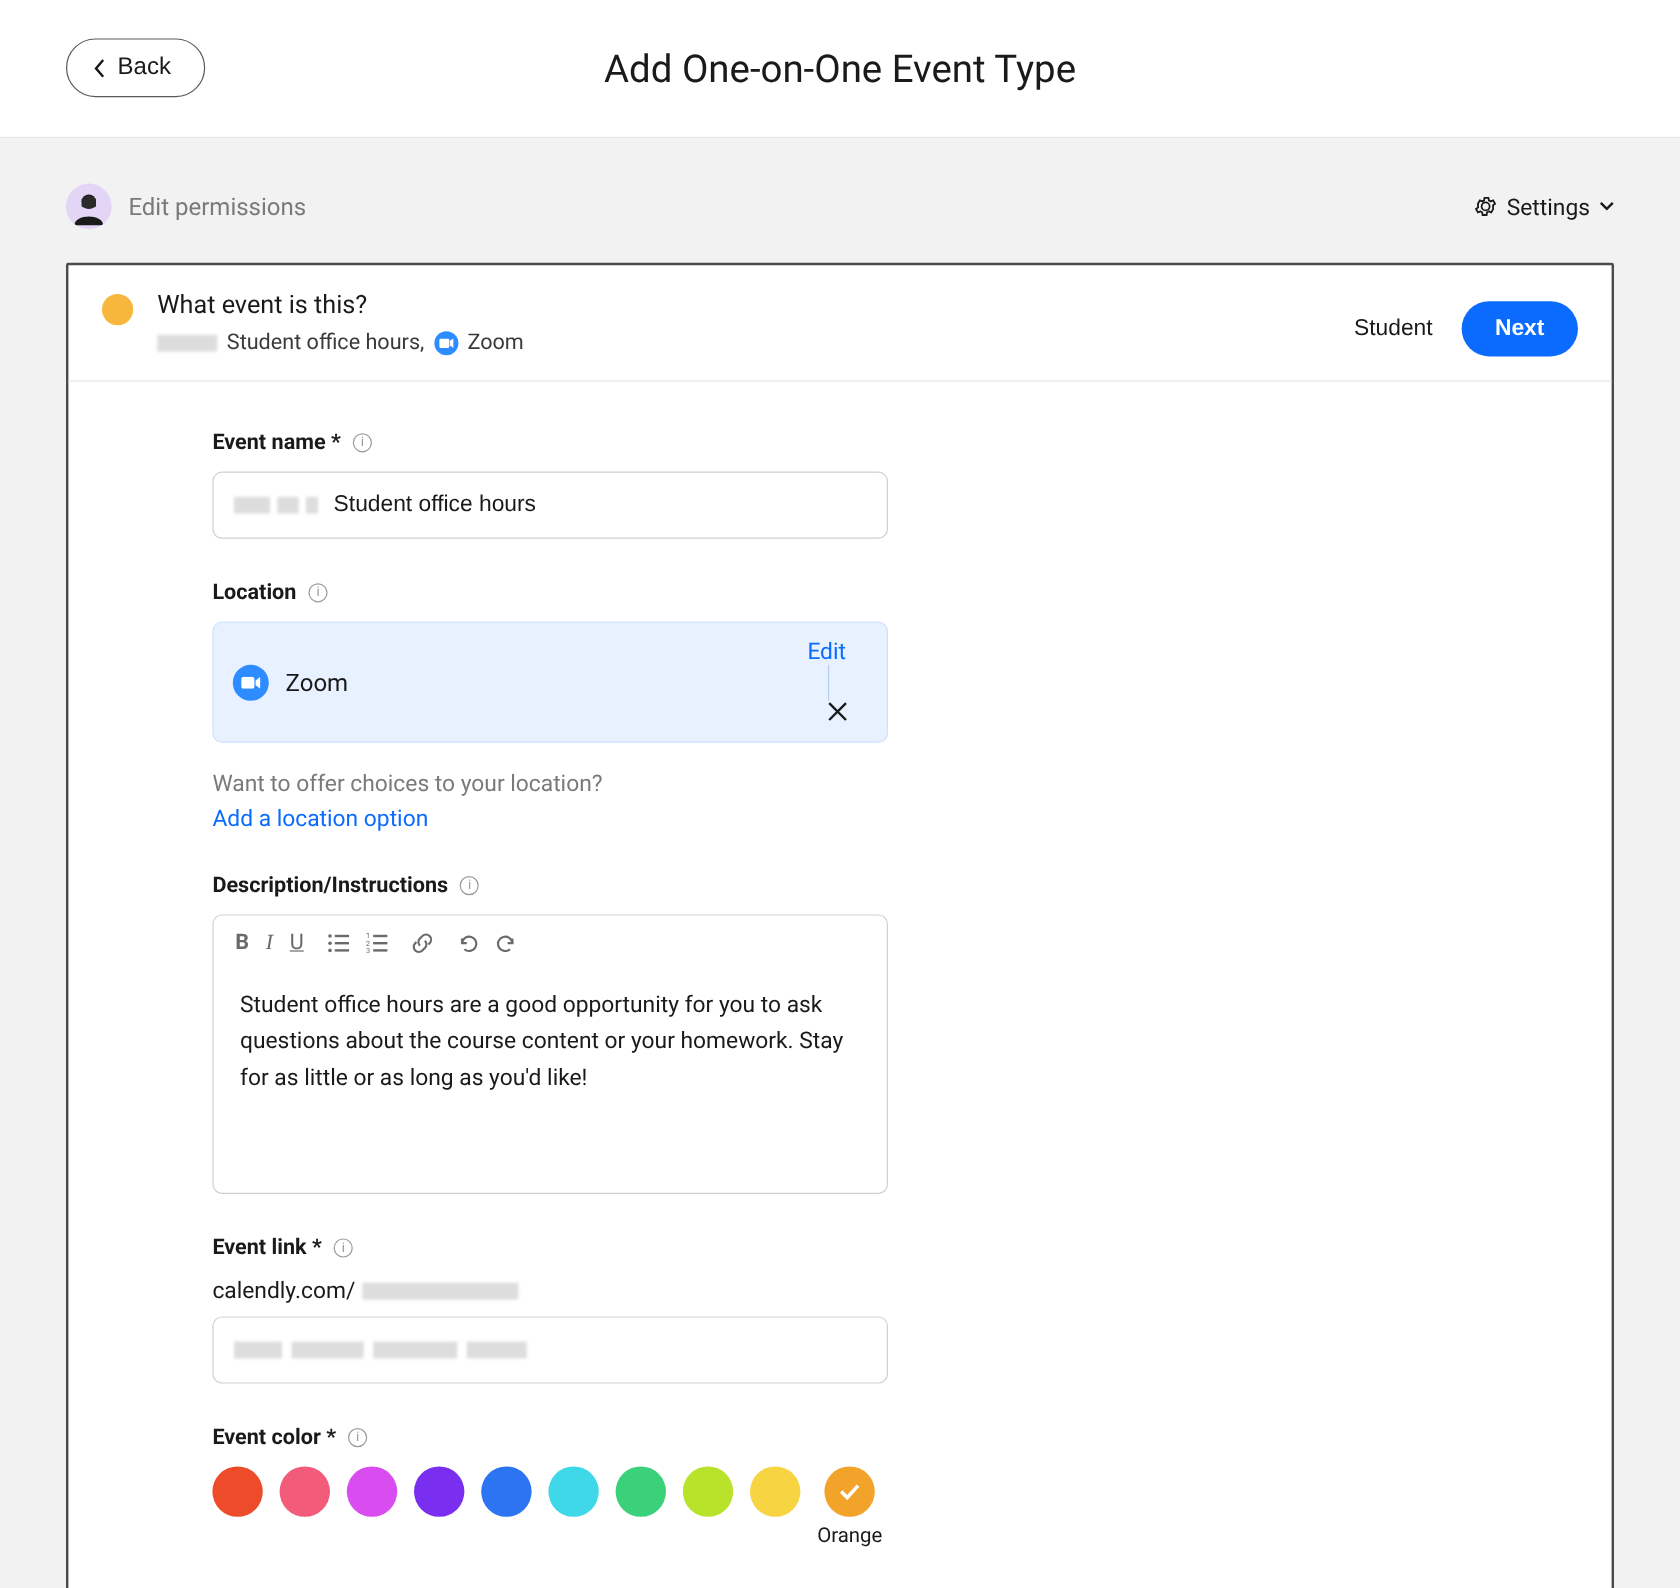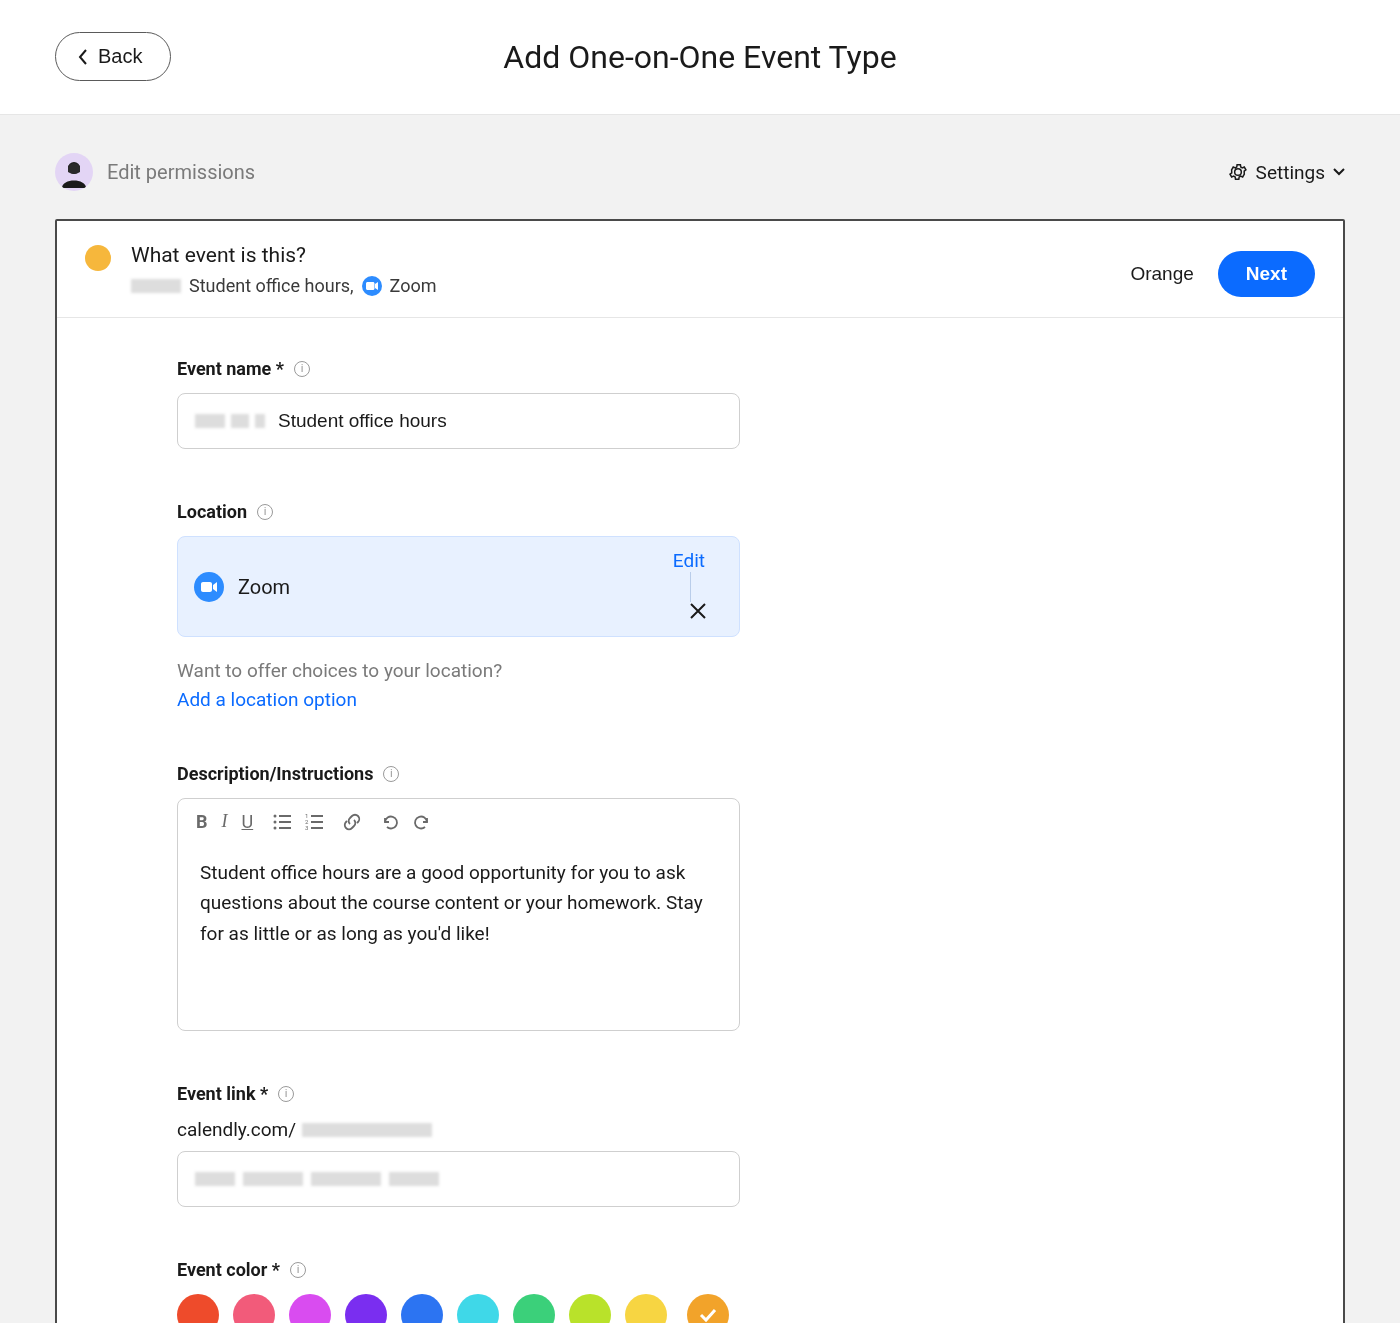--- a/index.html
+++ b/index.html
@@ -92,21 +92,21 @@
   .zoom-badge svg { width: 12px; height: 8px; fill: #fff; }
   .ch-actions { display: flex; align-items: center; gap: 24px; margin-top: 8px; }
   .cancel-btn { font-size: 19px; color: #1a1a1a; cursor: pointer; background: none; border: none; }
   .next-btn {
     background: #0b6bff; color: #fff; border: none;
     padding: 12px 28px; border-radius: 999px; font-size: 19px; font-weight: 600; cursor: pointer;
   }
 
   .card-body { padding: 40px 60px 60px 120px; }
 
-  .field { margin-bottom: 52px; max-width: 563px; }
+  .field { margin-bottom: 34px; max-width: 563px; }
   .field-label { font-size: 18px; font-weight: 700; color: #1a1a1a; display: flex; align-items: center; gap: 10px; margin-bottom: 14px; }
   .info-icon { width: 16px; height: 16px; border: 1.5px solid #9a9a9a; border-radius: 50%; display: inline-flex; align-items: center; justify-content: center; font-size: 11px; color: #9a9a9a; font-weight: 400; }
   .req { color: #1a1a1a; }
 
   .text-input {
     width: 100%;
     padding: 16px 18px;
     border: 1px solid #cfcfcf;
     border-radius: 8px;
     font-size: 19px;
@@ -225,21 +225,21 @@
             <span class="zoom-badge">
               <svg viewBox="0 0 12 8">
                   <path d="M0 1.5 C0 .7.7 0 1.5 0 H7 C7.8 0 8.5.7 8.5 1.5 V6.5 C8.5 7.3 7.8 8 7 8 H1.5 C.7 8 0 7.3 0 6.5 Z M9 2 L12 0 V8 L9 6 Z"></path>
                 </svg>
             </span>
             <span>Zoom</span>
           </div>
         </div>
       </div>
       <div class="ch-actions">
-        <button class="cancel-btn">Orange</button>
+        <button class="cancel-btn">Student</button>
         <button class="next-btn">Next</button>
       </div>
     </div>
 
     <div class="card-body">
 
       <div class="field">
         <div class="field-label">
           <span><span>Event name</span> <span class="req">*</span></span>
           <span class="info-icon">i</span>

